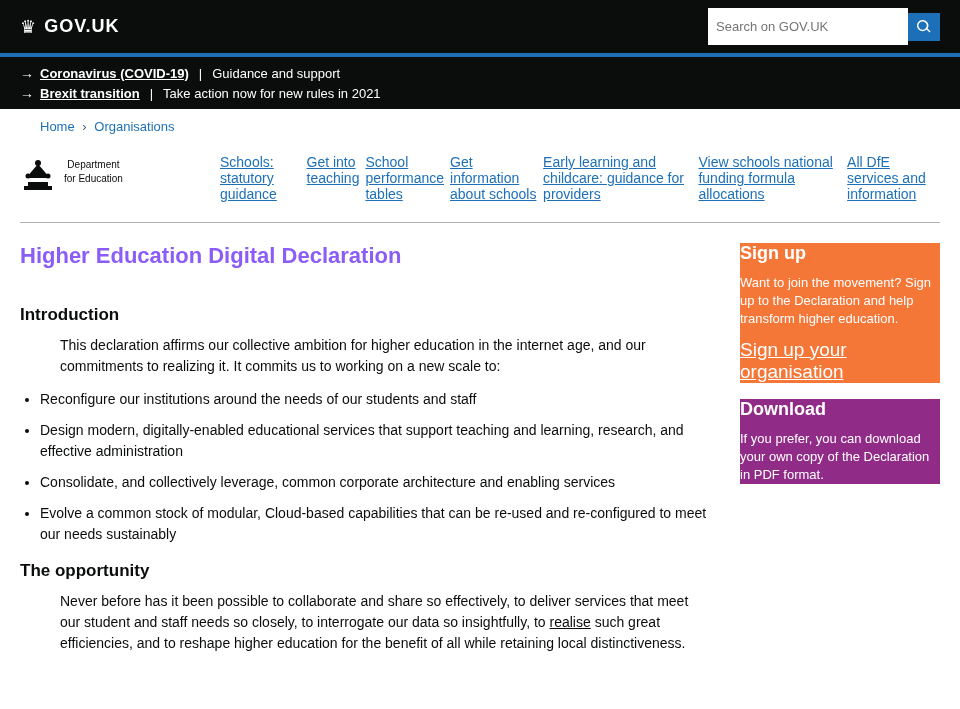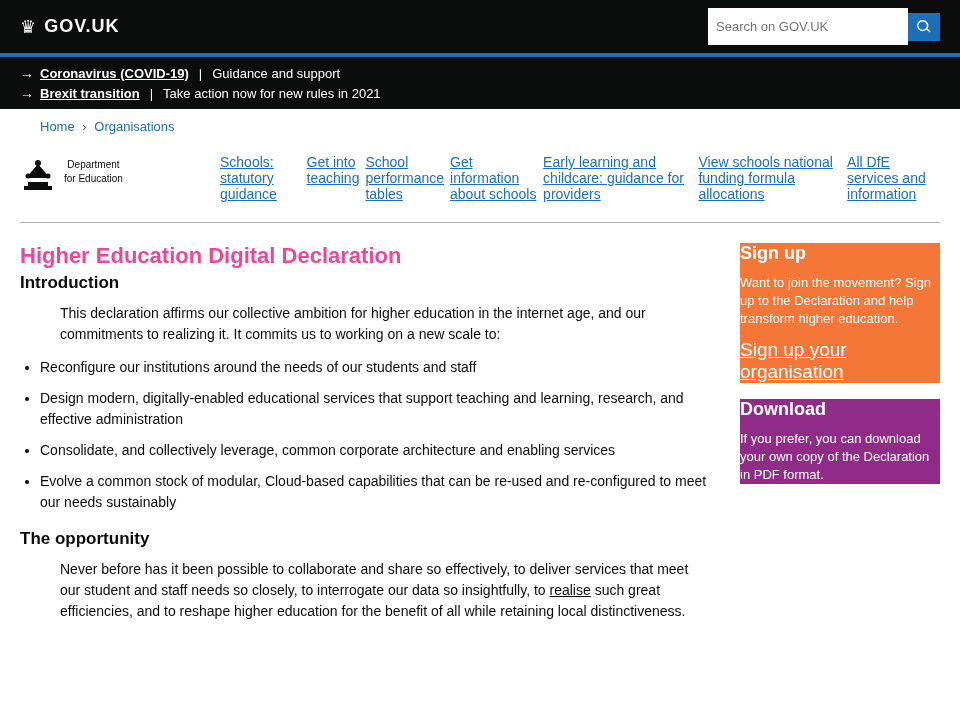--- a/index.html
+++ b/index.html
@@ -162,22 +162,22 @@
 
     
     #main-content {
       flex: 1;
       min-width: 0;
     }
 
     #page-title {
       font-size: 22px;
       font-weight: bold;
-      color: #ec4899;
-      margin-bottom: 4px;
+      color: #8b5cf6;
+      margin-bottom: 36px;
     }
 
     .section-heading {
       font-size: 17px;
       font-weight: bold;
       margin-bottom: 10px;
       color: #0b0c0c;
     }
 
     .body-text {

